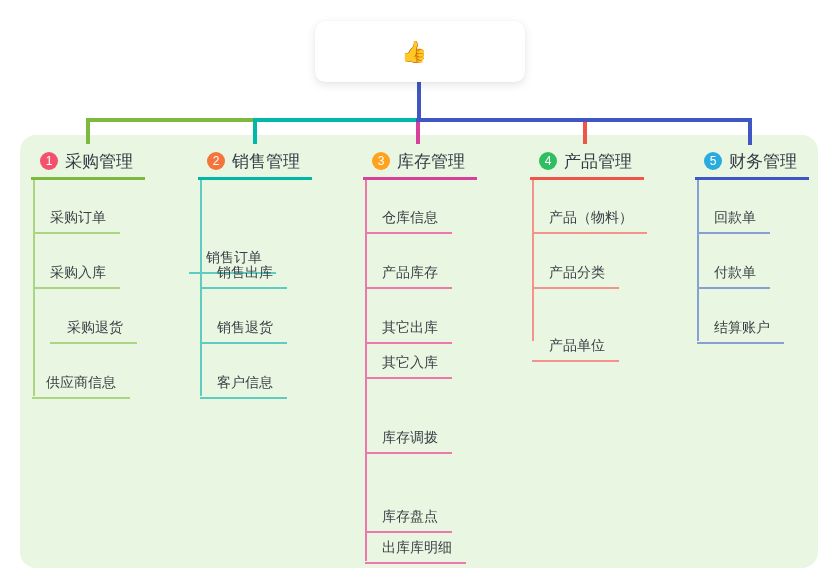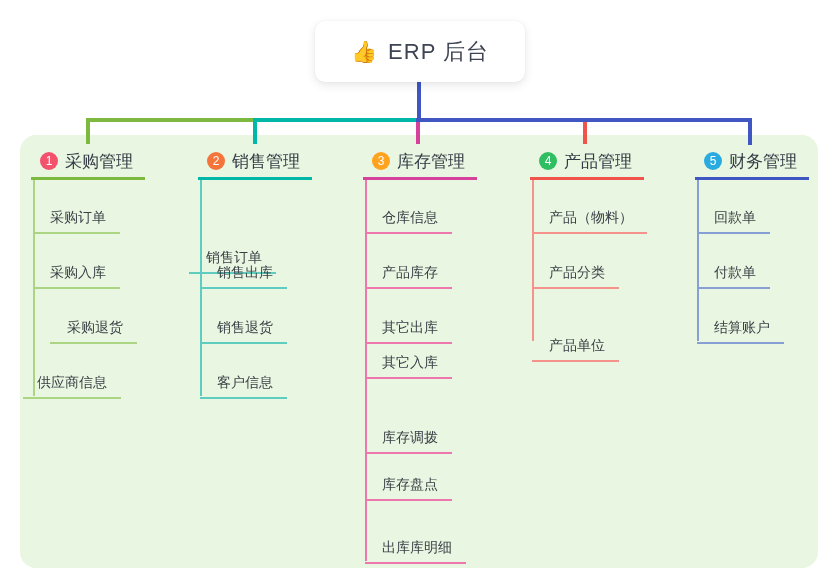--- a/index.html
+++ b/index.html
@@ -52,53 +52,52 @@
 <svg class="connectors" width="839" height="588">
     <path d="M 88 144 V 120 H 255" stroke="#7cb93e" stroke-width="4" fill="none"></path>
     <path d="M 255 144 V 120 H 418" stroke="#00b7a8" stroke-width="4" fill="none"></path>
     <path d="M 419 82 V 120 M 416 120 H 750 V 145" stroke="#3f56c3" stroke-width="4" fill="none"></path>
     <path d="M 418 122 V 144" stroke="#d6419b" stroke-width="4" fill="none"></path>
     <path d="M 585 122 V 144" stroke="#f1544b" stroke-width="4" fill="none"></path>
   </svg>
 
 <div class="root-node">
   <span class="root-icon">👍</span>
-  <span>ERP 后台</span>
 </div>
 
 <div id="branches">
     <div class="branch-header" style="left: 31px; border-bottom-color: rgb(124, 185, 62);">
       <span class="badge" style="background: rgb(244, 81, 108);">1</span>
       <span>采购管理</span>
     </div>
     <div class="child-vline" style="left: 33px; top: 180px; height: 216px; background: rgb(171, 213, 131);"></div>
     <div class="child-node" style="left: 33px; top: 201px; border-bottom-color: rgb(171, 213, 131); text-align: right;">采购订单</div>
     <div class="child-node" style="left: 33px; top: 256px; border-bottom-color: rgb(171, 213, 131);">采购入库</div>
     <div class="child-node" style="left: 50px; top: 311px; border-bottom-color: rgb(171, 213, 131);">采购退货</div>
-    <div class="child-node" style="left: 23px; top: 366px; border-bottom-color: rgb(171, 213, 131); padding-left: 14px;">供应商信息</div>
+    <div class="child-node" style="left: 32px; top: 366px; border-bottom-color: rgb(171, 213, 131); padding-left: 14px;">供应商信息</div>
     <div class="branch-header" style="left: 198px; border-bottom-color: rgb(0, 183, 168);">
       <span class="badge" style="background: rgb(244, 116, 59);">2</span>
       <span>销售管理</span>
     </div>
     <div class="child-vline" style="left: 200px; top: 180px; height: 216px; background: rgb(94, 205, 192);"></div>
     <div class="child-node" style="left: 189px; top: 201px; border-bottom-color: rgb(94, 205, 192); margin-top: 40px;">销售订单</div>
     <div class="child-node" style="left: 200px; top: 256px; border-bottom-color: rgb(94, 205, 192);">销售出库</div>
     <div class="child-node" style="left: 200px; top: 311px; border-bottom-color: rgb(94, 205, 192);">销售退货</div>
     <div class="child-node" style="left: 200px; top: 366px; border-bottom-color: rgb(94, 205, 192);">客户信息</div>
     <div class="branch-header" style="left: 363px; border-bottom-color: rgb(214, 65, 155);">
       <span class="badge" style="background: rgb(255, 162, 29);">3</span>
       <span>库存管理</span>
     </div>
     <div class="child-vline" style="left: 365px; top: 180px; height: 381px; background: rgb(238, 119, 174);"></div>
     <div class="child-node" style="left: 365px; top: 201px; border-bottom-color: rgb(238, 119, 174);">仓库信息</div>
     <div class="child-node" style="left: 365px; top: 256px; border-bottom-color: rgb(238, 119, 174);">产品库存</div>
     <div class="child-node" style="left: 365px; top: 311px; border-bottom-color: rgb(238, 119, 174);">其它出库</div>
     <div class="child-node" style="left: 365px; top: 346px; border-bottom-color: rgb(238, 119, 174);">其它入库</div>
     <div class="child-node" style="left: 365px; top: 421px; border-bottom-color: rgb(238, 119, 174);">库存调拨</div>
-    <div class="child-node" style="left: 365px; top: 468px; border-bottom-color: rgb(238, 119, 174);">库存盘点</div>
+    <div class="child-node" style="left: 365px; top: 500px; border-bottom-color: rgb(238, 119, 174);">库存盘点</div>
     <div class="child-node" style="left: 365px; top: 531px; border-bottom-color: rgb(238, 119, 174);">出库库明细</div>
     <div class="branch-header" style="left: 530px; border-bottom-color: rgb(241, 84, 75);">
       <span class="badge" style="background: rgb(47, 190, 98);">4</span>
       <span>产品管理</span>
     </div>
     <div class="child-vline" style="left: 532px; top: 180px; height: 161px; background: rgb(245, 146, 140);"></div>
     <div class="child-node" style="left: 532px; top: 201px; border-bottom-color: rgb(245, 146, 140);">产品（物料）</div>
     <div class="child-node" style="left: 532px; top: 256px; border-bottom-color: rgb(245, 146, 140);">产品分类</div>
     <div class="child-node" style="left: 532px; top: 329px; border-bottom-color: rgb(245, 146, 140);">产品单位</div>
     <div class="branch-header" style="left: 695px; border-bottom-color: rgb(63, 86, 195);">

